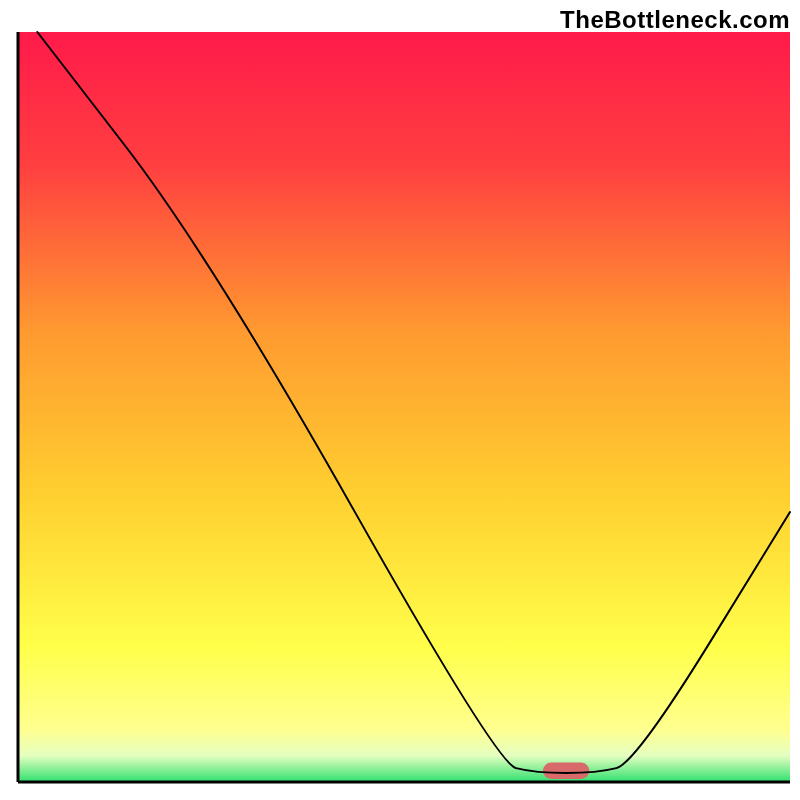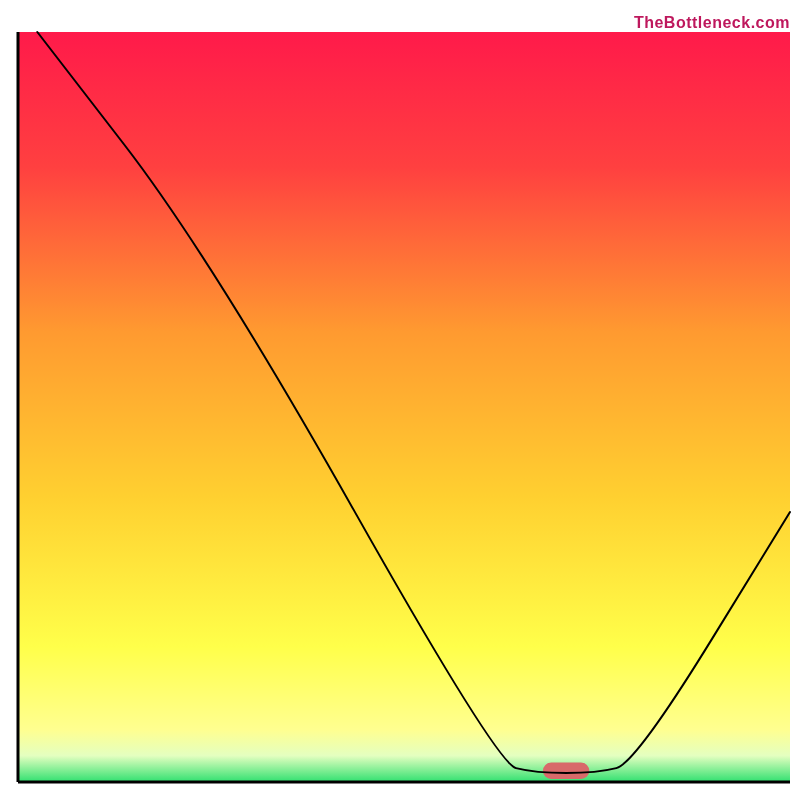--- a/index.html
+++ b/index.html
@@ -11,25 +11,25 @@
     font-family: Arial, Helvetica, sans-serif;
     overflow: hidden;
   }
   .wrap {
     position: relative;
     width: 800px;
     height: 800px;
   }
   .watermark {
     position: absolute;
-    top: 14px;
+    top: 6px;
     right: 10px;
-    font-size: 16px;
+    font-size: 24px;
     font-weight: bold;
-    color: #be185d;
+    color: #000000;
     letter-spacing: 0.5px;
     user-select: none;
   }
   svg {
     display: block;
   }
 </style>
 </head>
 <body>
 

